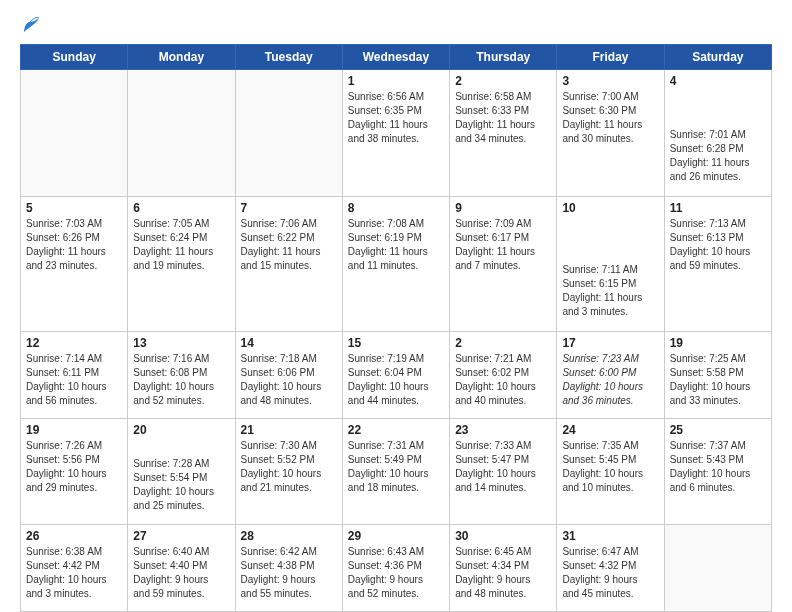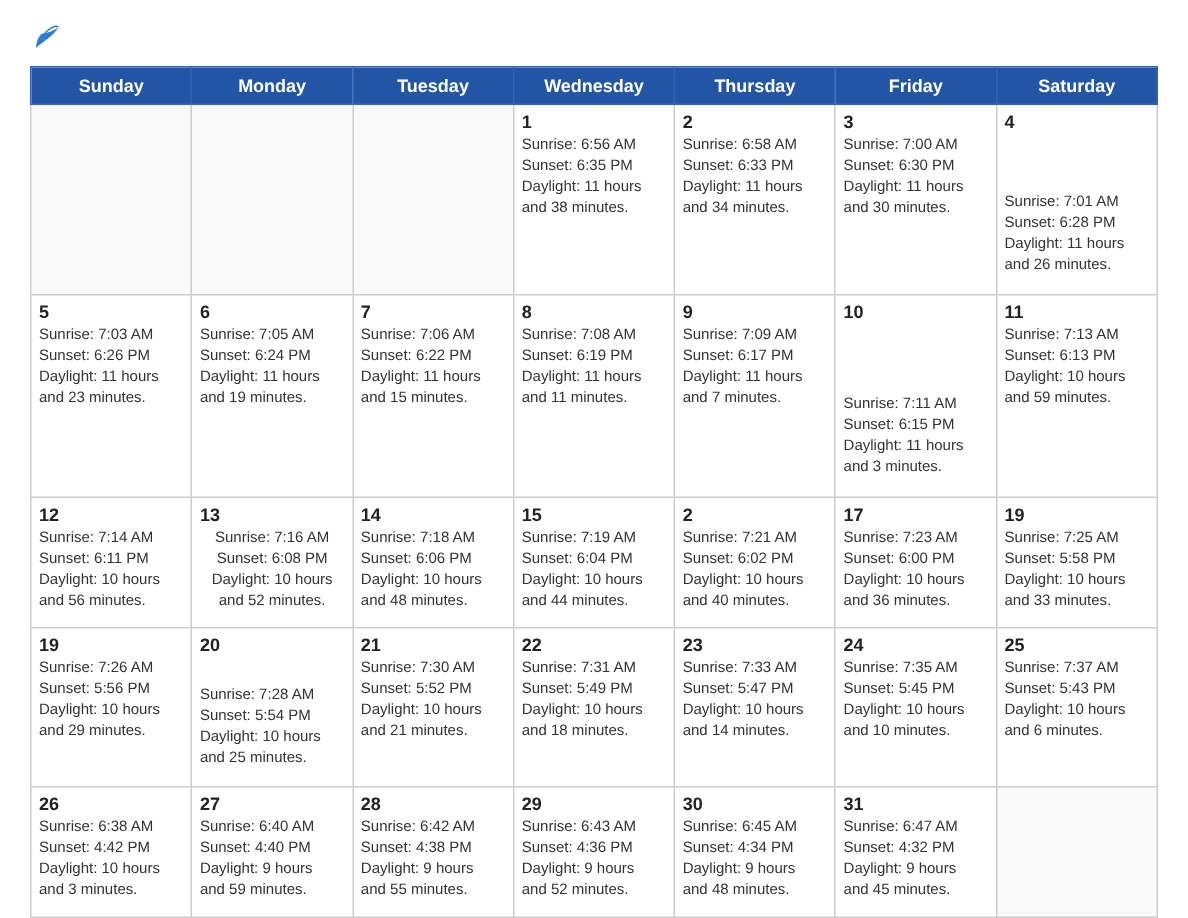--- a/index.html
+++ b/index.html
@@ -227,21 +227,21 @@
         <tr class="week-row">
           <td>
             <div class="day-number">12</div>
             <div class="day-info" style="white-space: pre-line;">Sunrise: 7:14 AM
 Sunset: 6:11 PM
 Daylight: 10 hours
 and 56 minutes.</div>
           </td>
           <td>
             <div class="day-number">13</div>
-            <div class="day-info" style="white-space: pre-line; text-align: center;">Sunrise: 7:16 AM
+            <div class="day-info" style="white-space: pre-line;">Sunrise: 7:16 AM
 Sunset: 6:08 PM
 Daylight: 10 hours
 and 52 minutes.</div>
           </td>
           <td>
             <div class="day-number">14</div>
             <div class="day-info" style="white-space: pre-line;">Sunrise: 7:18 AM
 Sunset: 6:06 PM
 Daylight: 10 hours
 and 48 minutes.</div>
@@ -255,21 +255,21 @@
           </td>
           <td>
             <div class="day-number">2</div>
             <div class="day-info" style="white-space: pre-line;">Sunrise: 7:21 AM
 Sunset: 6:02 PM
 Daylight: 10 hours
 and 40 minutes.</div>
           </td>
           <td>
             <div class="day-number">17</div>
-            <div class="day-info" style="white-space: pre-line;">Sunrise: 7:23 AM
+            <div class="day-info" style="white-space: pre-line; font-style: italic;">Sunrise: 7:23 AM
 Sunset: 6:00 PM
 Daylight: 10 hours
 and 36 minutes.</div>
           </td>
           <td>
             <div class="day-number">19</div>
             <div class="day-info" style="white-space: pre-line;">Sunrise: 7:25 AM
 Sunset: 5:58 PM
 Daylight: 10 hours
 and 33 minutes.</div>

